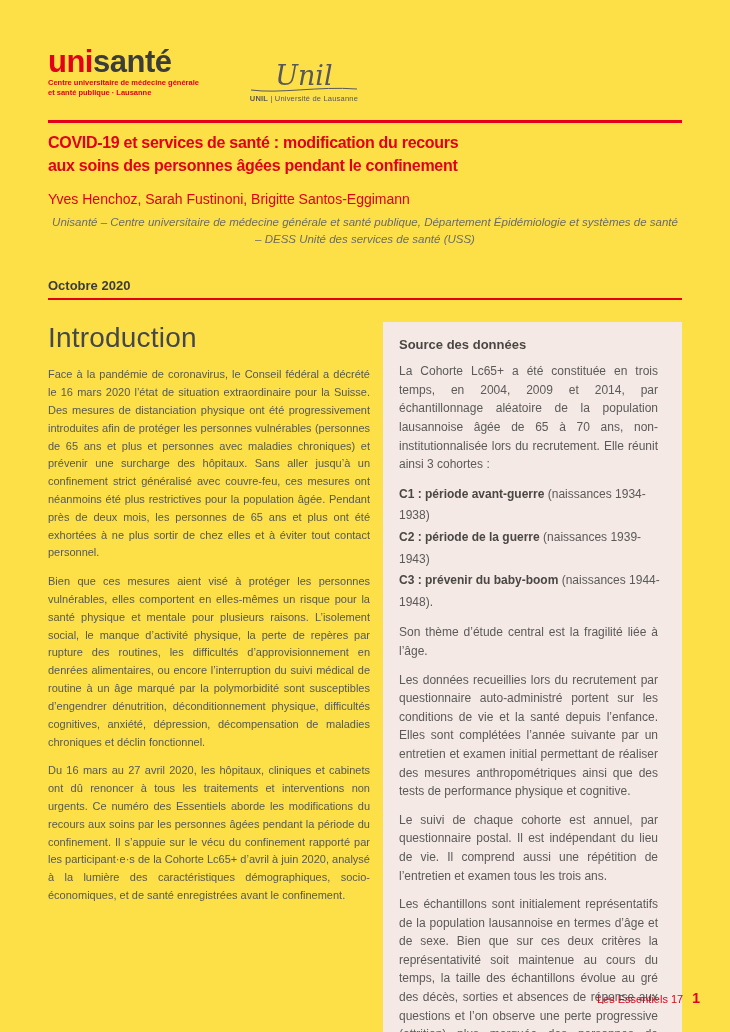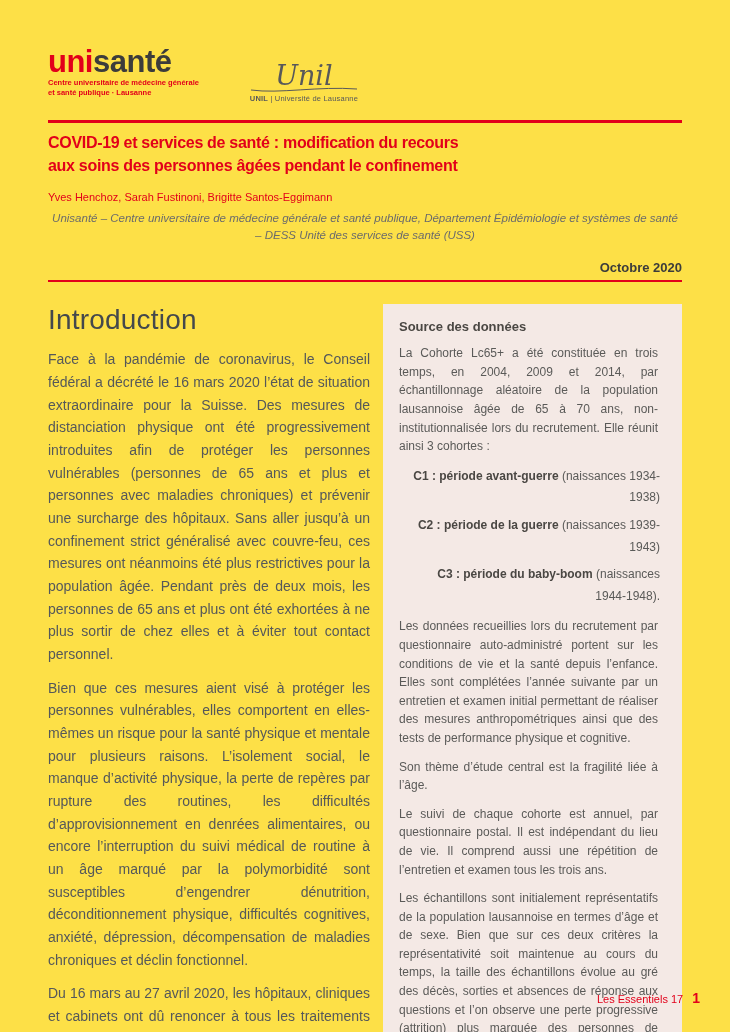--- a/index.html
+++ b/index.html
@@ -24,33 +24,33 @@
   .unil-swash{display:block;margin-top:-4px;}
   .unil-caption{margin-top:1px;font-size:7.5px;color:#58585a;letter-spacing:0.2px;}
   .unil-caption b{font-weight:bold;}
   
   .rule{background:#e2001a;border:none;margin:0;}
   .rule-thick{height:3px;margin-top:12px;}
   .rule-thin{height:2px;margin-top:5px;}
   
   .title{margin-top:9px;color:#e2001a;font-weight:bold;font-size:16px;line-height:1.43;letter-spacing:-0.3px;}
   .title div{white-space:nowrap;}
-  .authors{margin-top:13px;color:#e2001a;font-size:11px;font-weight:normal;}
+  .authors{margin-top:13px;color:#e2001a;font-size:14px;font-weight:normal;}
   .affiliation{margin-top:7px;font-style:italic;color:#6b6b6b;font-size:11.5px;line-height:1.5;max-width:640px;text-align:center;}
-  .date{margin-top:16px;font-weight:bold;color:#3c3c3b;font-size:13px;text-align:right;}
+  .date{margin-top:30px;font-weight:bold;color:#3c3c3b;font-size:13px;}
   
   .columns{display:flex;gap:13px;margin-top:22px;align-items:flex-start;}
   .col-left{width:322px;flex:0 0 322px;}
   .intro-heading{font-size:28px;font-weight:normal;color:#44484c;letter-spacing:0.2px;margin:0 0 12px 0;}
-  .body-par{font-size:14px;line-height:1.62;color:#55585a;text-align:justify;margin:0 0 11px 0;}
+  .body-par{font-size:11px;line-height:1.62;color:#55585a;text-align:justify;margin:0 0 11px 0;}
   
   .side-box{flex:1;background:#f4e9e5;padding:15px 16px 14px 16px;box-sizing:border-box;}
   .box-heading{font-size:13px;font-weight:bold;color:#4a4743;margin:0 0 10px 0;}
   .box-par{font-size:12px;line-height:1.55;color:#5a5a58;text-align:justify;margin:0 8px 10px 0;}
-  .cohort-line{font-size:12px;line-height:1.8;color:#5a5a58;margin:6px;text-align:right;}
+  .cohort-line{font-size:12px;line-height:1.8;color:#5a5a58;margin:0;}
   .cohort-label{font-weight:bold;color:#4a4743;}
   
   .footer{position:absolute;right:30px;bottom:26px;display:flex;align-items:baseline;gap:9px;}
   .footer-label{color:#e2001a;font-size:11px;}
   .footer-page{color:#e2001a;font-size:14px;font-weight:bold;}
 </style>
 </head>
 <body>
 
 <div class="page">
@@ -101,24 +101,24 @@
     <div class="side-box">
       <h3 class="box-heading">Source des données</h3>
       <p class="box-par">La Cohorte Lc65+ a été constituée en trois temps, en 2004, 2009 et 2014, par échantillonnage aléatoire de la population lausannoise âgée de 65 à 70 ans, non-institutionnalisée lors du recrutement. Elle réunit ainsi 3 cohortes :</p>
       <p class="cohort-line">
         <span class="cohort-label">C1 : période avant-guerre</span><span> (naissances 1934-1938)</span>
       </p>
       <p class="cohort-line">
         <span class="cohort-label">C2 : période de la guerre</span><span> (naissances 1939-1943)</span>
       </p>
       <p class="cohort-line" style="margin-bottom:10px;">
-        <span class="cohort-label">C3 : période du baby-boom</span><span> (naissances 1944-1948).</span>
+        <span class="cohort-label">C3 : prévenir du baby-boom</span><span> (naissances 1944-1948).</span>
       </p>
+      <p class="box-par">Son thème d’étude central est la fragilité liée à l’âge.</p>
       <p class="box-par">Les données recueillies lors du recrutement par questionnaire auto-administré portent sur les conditions de vie et la santé depuis l’enfance. Elles sont complétées l’année suivante par un entretien et examen initial permettant de réaliser des mesures anthropométriques ainsi que des tests de performance physique et cognitive.</p>
-      <p class="box-par">Son thème d’étude central est la fragilité liée à l’âge.</p>
       <p class="box-par">Le suivi de chaque cohorte est annuel, par questionnaire postal. Il est indépendant du lieu de vie. Il comprend aussi une répétition de l’entretien et examen tous les trois ans.</p>
       <p class="box-par">Les échantillons sont initialement représentatifs de la population lausannoise en termes d’âge et de sexe. Bien que sur ces deux critères la représentativité soit maintenue au cours du temps, la taille des échantillons évolue au gré des décès, sorties et absences de réponse aux questions et l’on observe une perte progressive (attrition) plus marquée des personnes de nationalité étrangère.</p>
 
     </div>
 
   </div>
 
   <div class="footer">
     <span class="footer-label">Les Essentiels 17</span>
     <span class="footer-page">1</span>

